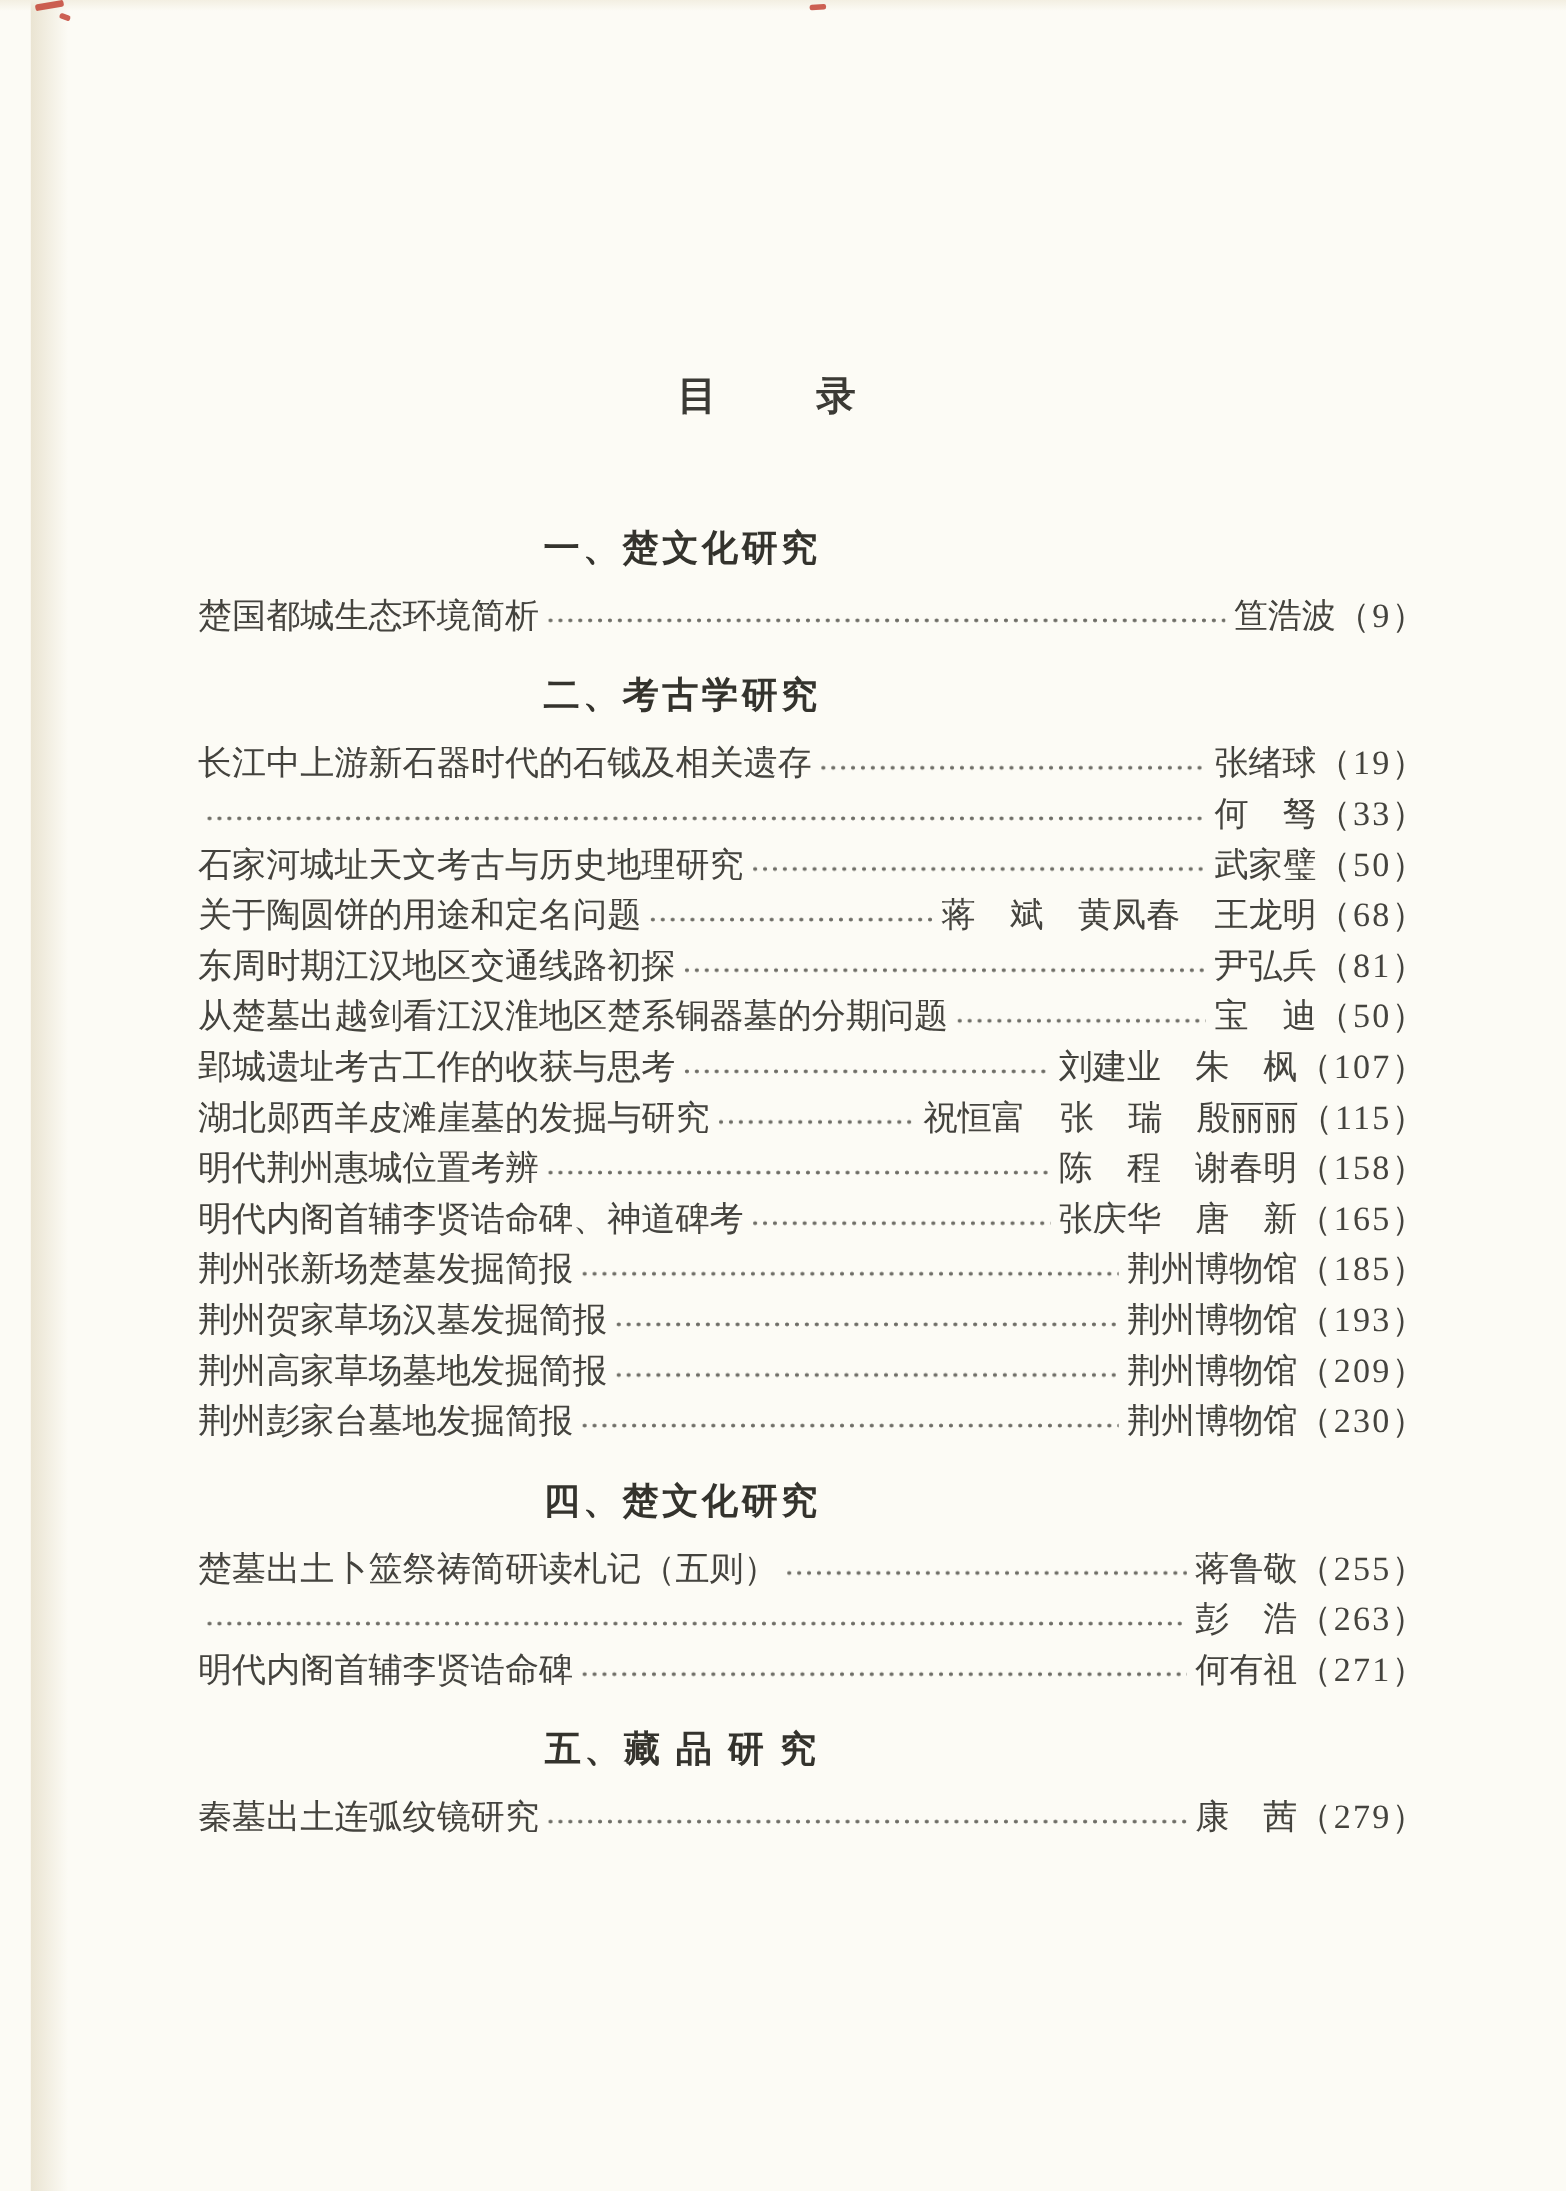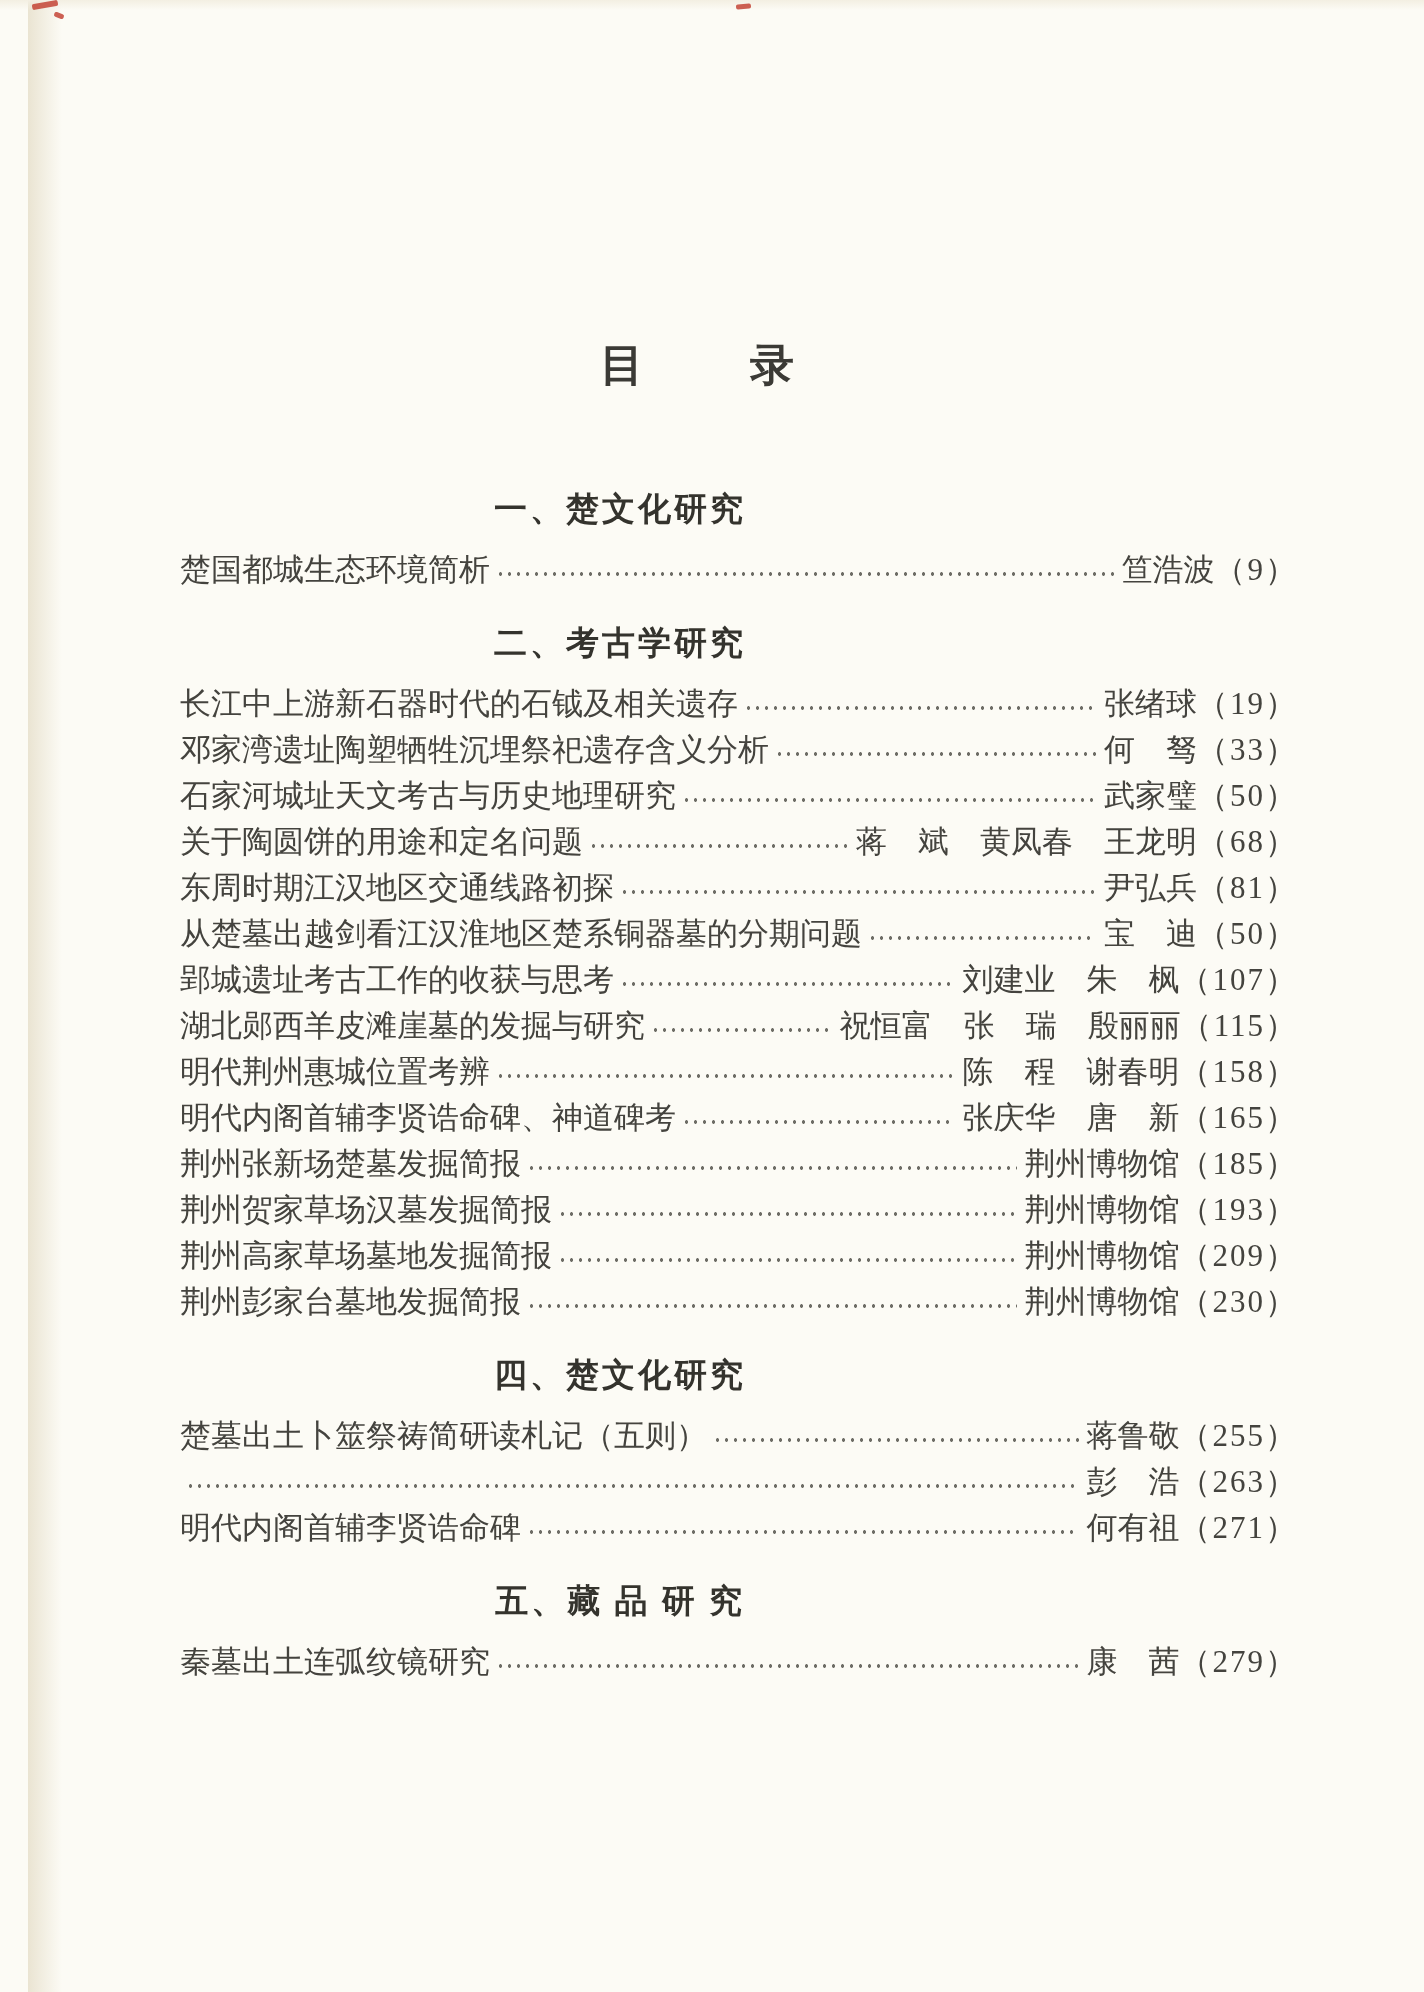--- a/index.html
+++ b/index.html
@@ -30,21 +30,21 @@
   .red-mark.m2{left:54px;top:13px;width:10px;height:5px;transform:rotate(20deg);}
   .red-mark.m3{left:736px;top:4px;width:15px;height:5px;transform:rotate(-4deg);}
 
   .content{
     position:absolute;left:180px;top:0;width:1118px;
   }
   .page-title{
     margin-top:336px;
     width:1040px;
     text-align:center;
-    font-size:44px;
+    font-size:36px;
     font-weight:bold;
     letter-spacing:6px;
     color:#3b3a35;
     white-space:pre;
   }
   .sections{margin-top:0;}
   .section-heading{
     width:880px;
     text-align:center;
     font-family:Liberation Serif, serif;
@@ -121,21 +121,20 @@
     <div class="section-heading">二、考古学研究</div>
     <div class="entries">
   <div class="entry">
     <span class="etitle">长江中上游新石器时代的石钺及相关遗存</span>
     <span class="leader"></span>
     <span class="eauthors">张绪球</span>
     <span class="epage">（19）</span>
   </div>
 
   <div class="entry">
-    <span class="etitle">邓家湾遗址陶塑牺牲沉埋祭祀遗存含义分析</span>
     <span class="leader"></span>
     <span class="eauthors">何　驽</span>
     <span class="epage">（33）</span>
   </div>
 
   <div class="entry">
     <span class="etitle">石家河城址天文考古与历史地理研究</span>
     <span class="leader"></span>
     <span class="eauthors">武家璧</span>
     <span class="epage">（50）</span>

